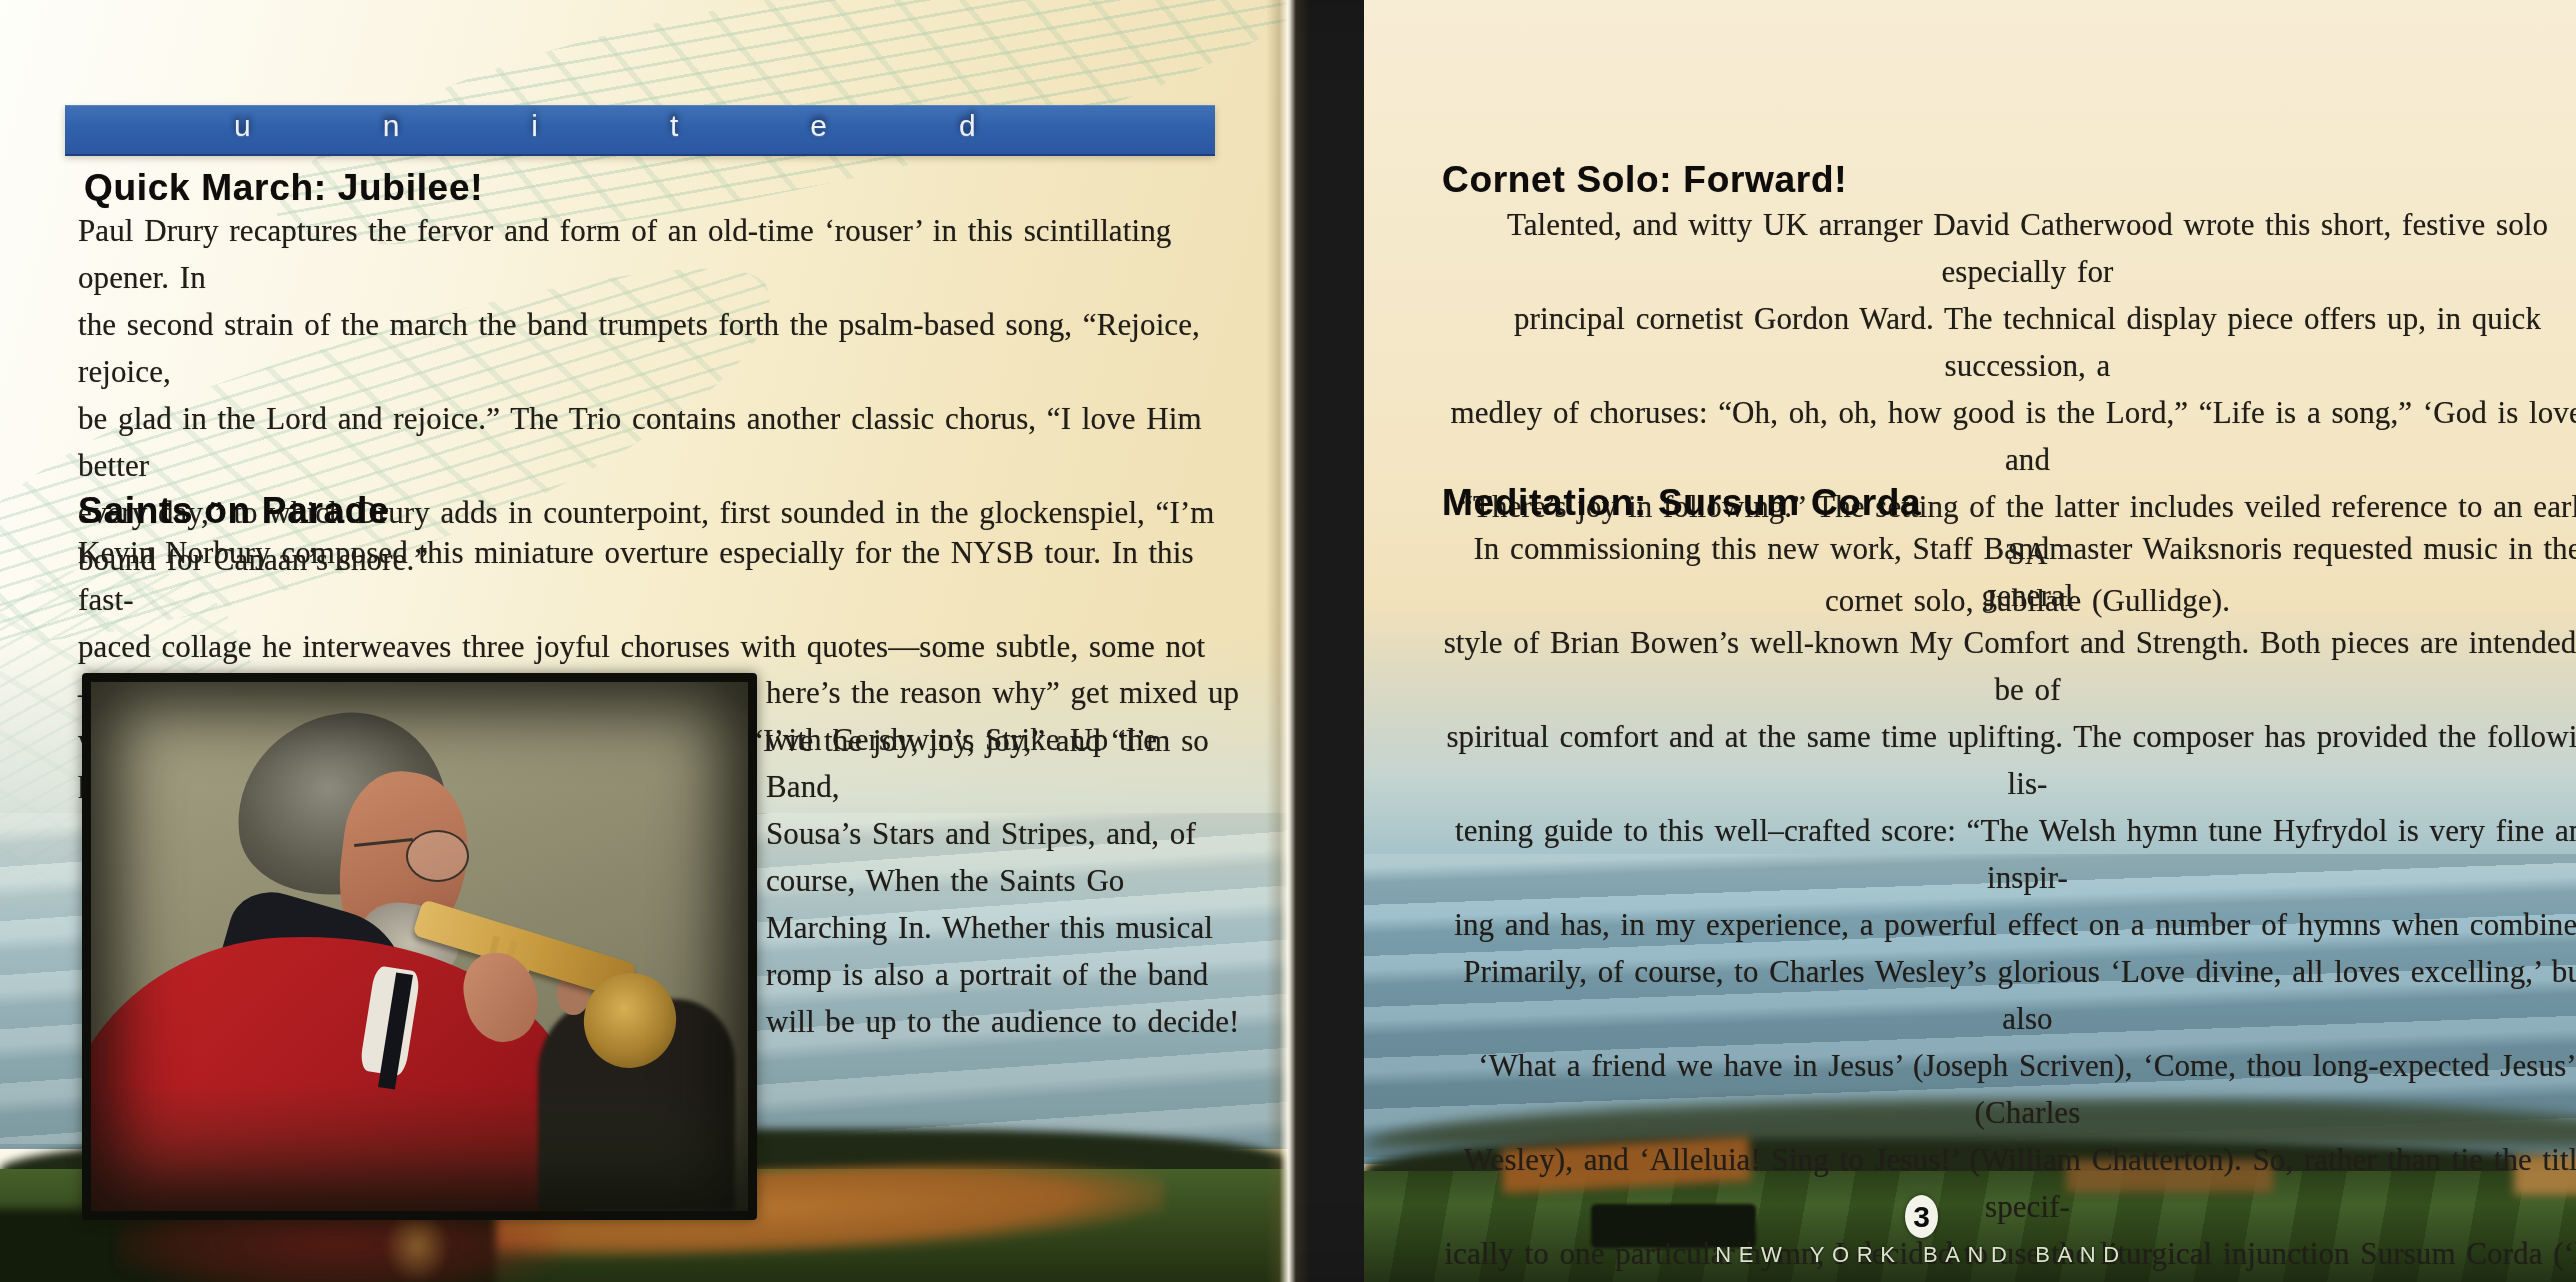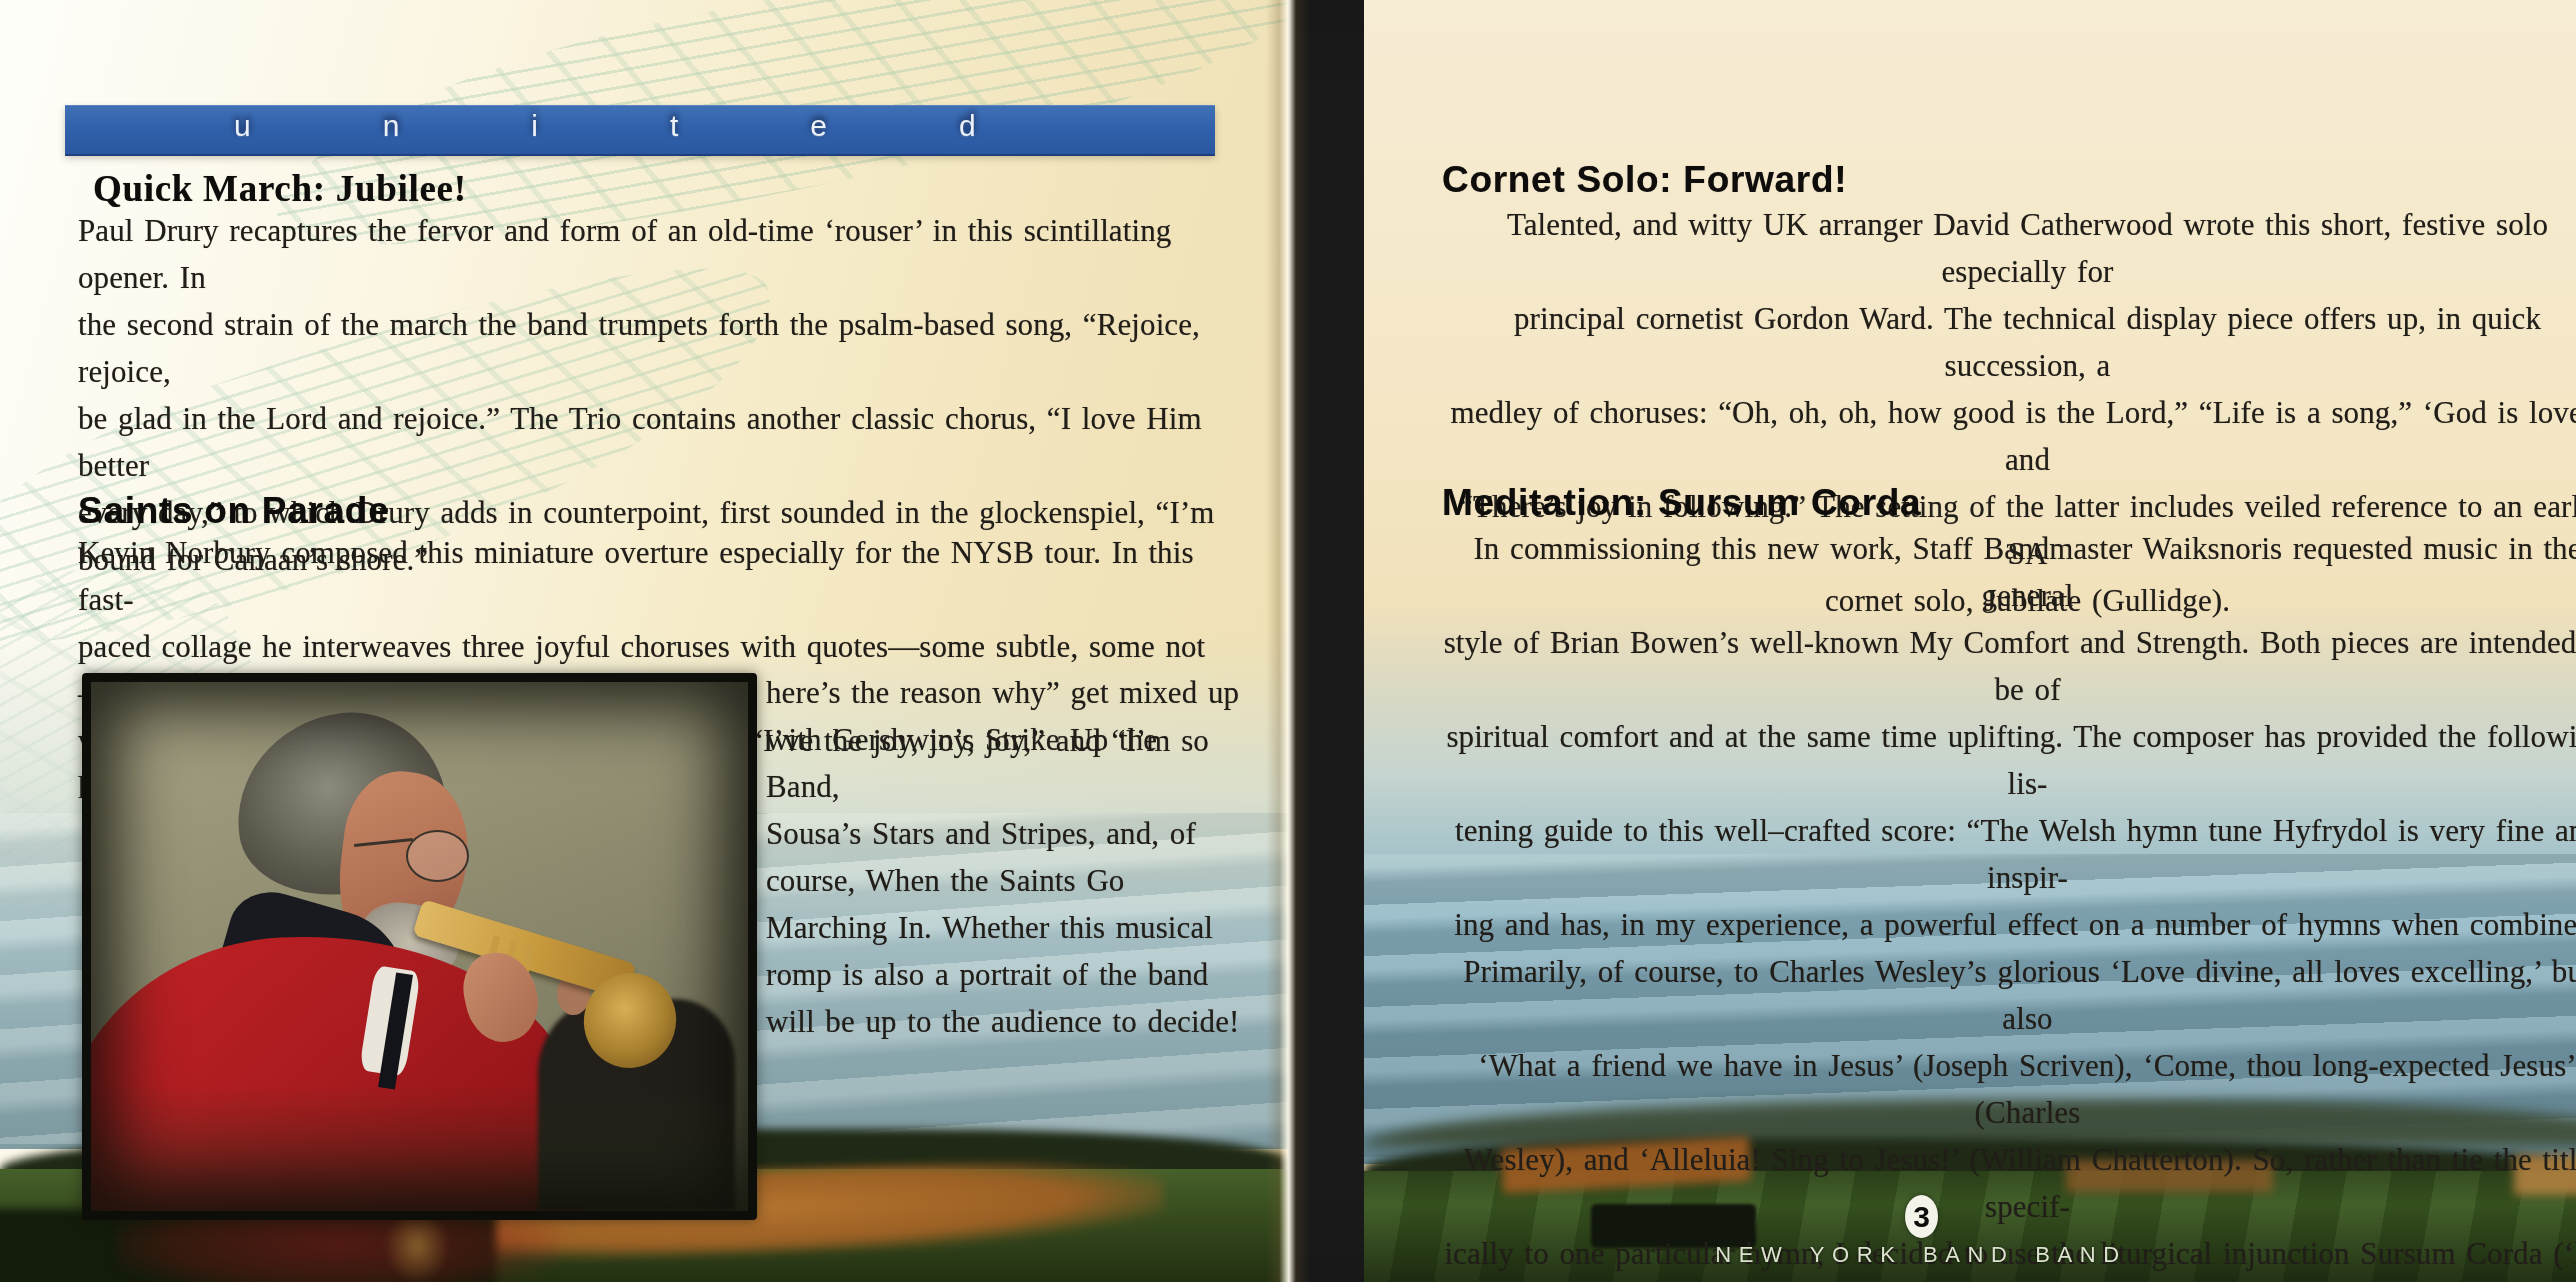--- a/index.html
+++ b/index.html
@@ -155,21 +155,21 @@
     <div class="patch" id="left-plowed-field"></div>
     <div class="patch" id="left-dark-foreground"></div>
 
     <div id="red-jacket-spill"></div>
     <div id="gold-instrument-spill"></div>
 
     <div id="united-banner">
       <span id="banner-title">united</span>
     </div>
 
-    <div class="head" style="left:93px;top:167px;font-family:Liberation Serif, serif;">Quick March: Jubilee!</div>
+    <div class="head" style="left:84px;top:167px;">Quick March: Jubilee!</div>
     <div class="par" style="left:78px;top:207px;width:1157px;">Paul Drury recaptures the fervor and form of an old-time ‘rouser’ in this scintillating opener. In
 the second strain of the march the band trumpets forth the psalm-based song, “Rejoice, rejoice,
 be glad in the Lord and rejoice.” The Trio contains another classic chorus, “I love Him better
 every day,” to which Drury adds in counterpoint, first sounded in the glockenspiel,  “I’m
 bound for Canaan’s shore.”</div>
 
     <div class="head" style="left:78px;top:490px;">Saints on Parade</div>
     <div class="par" style="left:78px;top:529px;width:1157px;">Kevin Norbury composed this miniature overture especially for the NYSB tour. In this fast-
 paced collage he interweaves three joyful choruses with quotes—some subtle, some not—from
 various sonic icons of America. “Always cheerful,” “I’ve the joy, joy, joy,” and “I’m so happy,</div>

